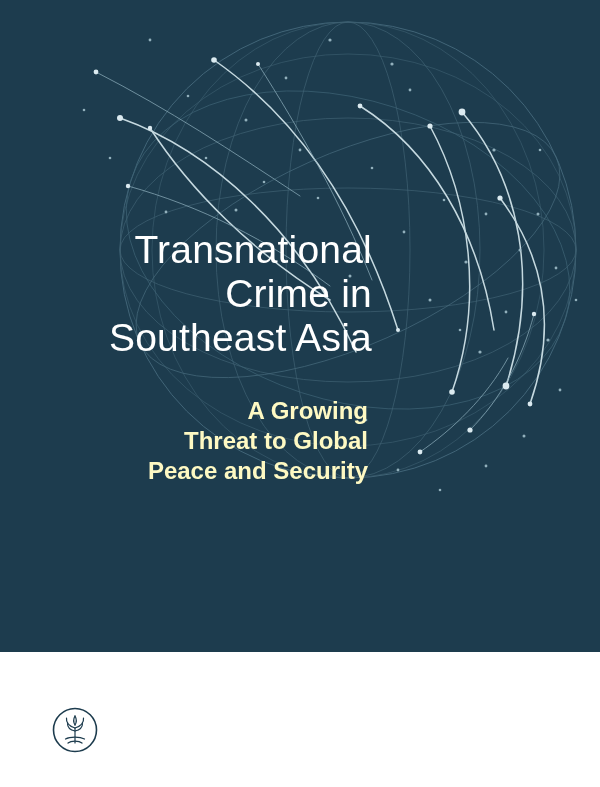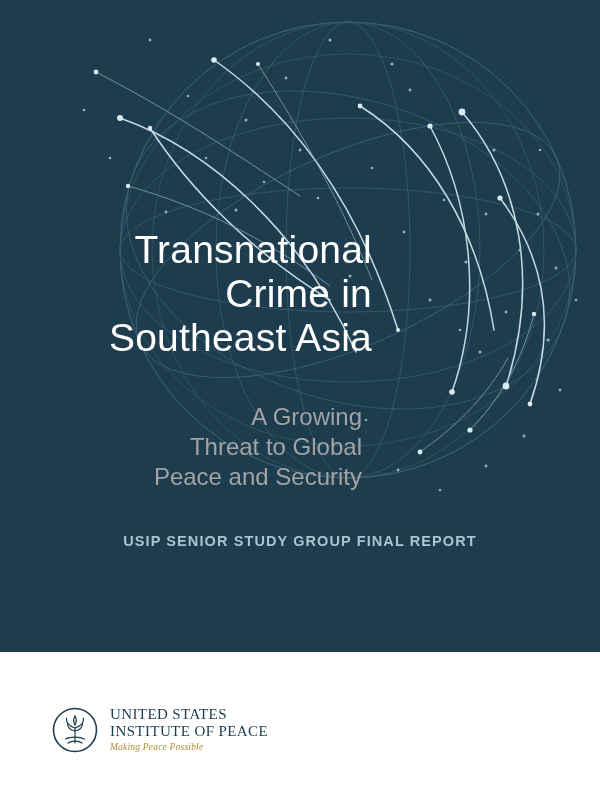--- a/index.html
+++ b/index.html
@@ -58,25 +58,25 @@
   .subtitle-wrap {
     position: absolute;
     left: 0;
     top: 392px;
     width: 600px;
     text-align: right;
     padding-right: 228px;
     box-sizing: border-box;
   }
   .subtitle {
-    color: #a3a3a3;
+    color: #fef9c3;
     font-size: 24px;
     line-height: 30px;
-    font-weight: 400;
-    margin: 10px;
+    font-weight: 700;
+    margin: 4px;
     white-space: pre-line;
   }
   .meta-wrap {
     position: absolute;
     left: 0;
     top: 533px;
     width: 600px;
     text-align: center;
   }
   .report-line {
@@ -252,42 +252,36 @@
 Southeast Asia</h1>
     </div>
 
     <div class="subtitle-wrap">
       <h2 class="subtitle">A Growing
 Threat to Global
 Peace and Security</h2>
     </div>
 
     <div class="meta-wrap">
-      <p class="report-line">USIP SENIOR STUDY GROUP FINAL REPORT</p>
     </div>
 
   </div>
 
   <div class="footer">
     <div class="logo-block">
       <svg class="logo-mark" viewBox="0 0 46 46" aria-hidden="true">
         <circle cx="23" cy="23" r="21.5" fill="none" stroke="#1d3c4e" stroke-width="1.6"></circle>
         <g fill="none" stroke="#1d3c4e" stroke-width="1.2" stroke-linecap="round">
           <path d="M23 36 L23 21"></path>
           <path d="M23 21 C 17 19, 14 15, 14.5 11"></path>
           <path d="M23 21 C 29 19, 32 15, 31.5 11"></path>
           <path d="M23 24 C 18 23, 15.5 20, 15.5 16.5"></path>
           <path d="M23 24 C 28 23, 30.5 20, 30.5 16.5"></path>
           <path d="M23 18 C 21 14.5, 21.5 11.5, 23 9"></path>
           <path d="M23 18 C 25 14.5, 24.5 11.5, 23 9"></path>
           <path d="M16 36 C 19 33.5, 27 33.5, 30 36"></path>
           <path d="M13.5 32 C 18 29.5, 28 29.5, 32.5 32"></path>
         </g>
       </svg>
-      <div class="logo-text">
-        <span class="logo-line1">UNITED STATES</span>
-        <span class="logo-line2">INSTITUTE OF PEACE</span>
-        <span class="logo-tag">Making Peace Possible</span>
-      </div>
     </div>
   </div>
 
 </div>
 
 </body></html>

